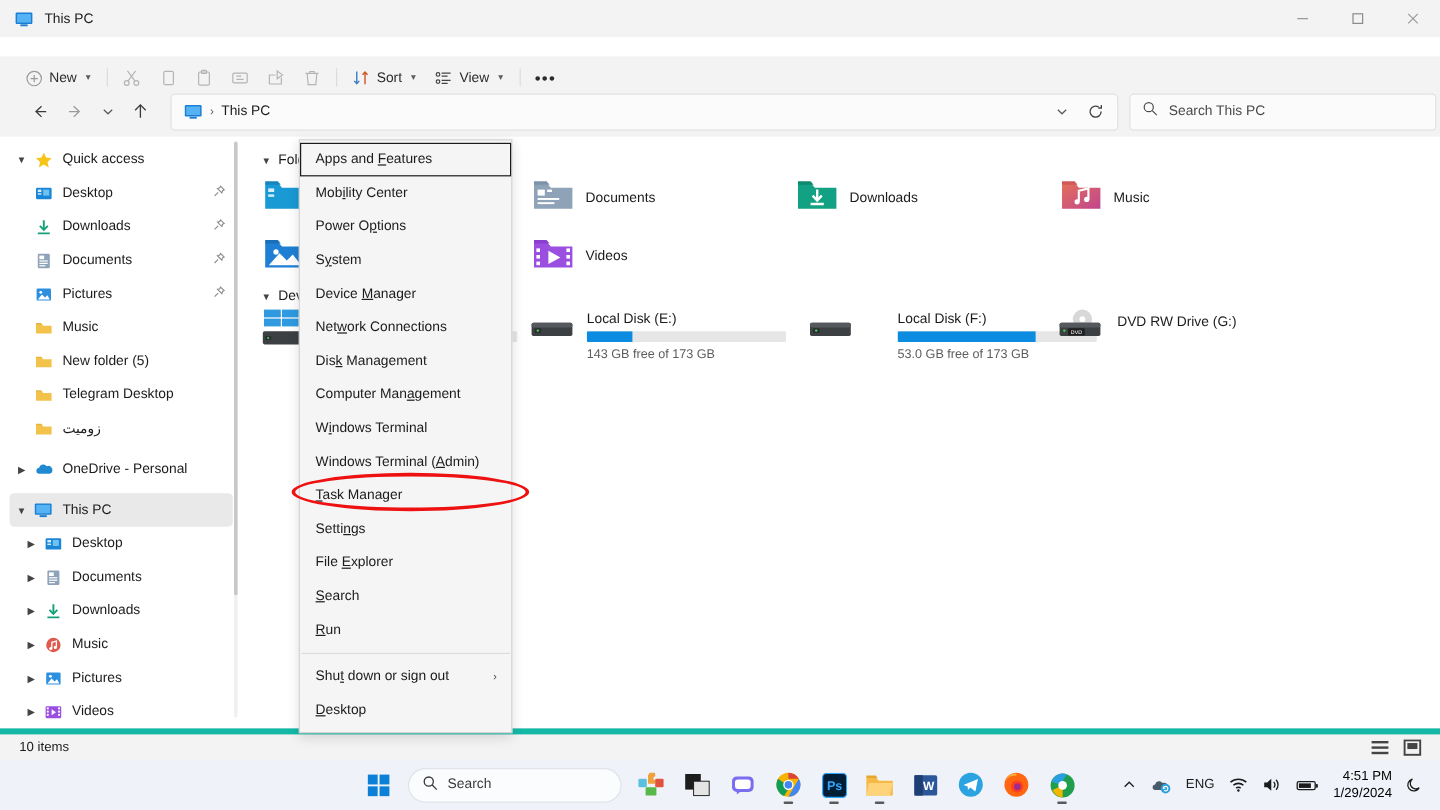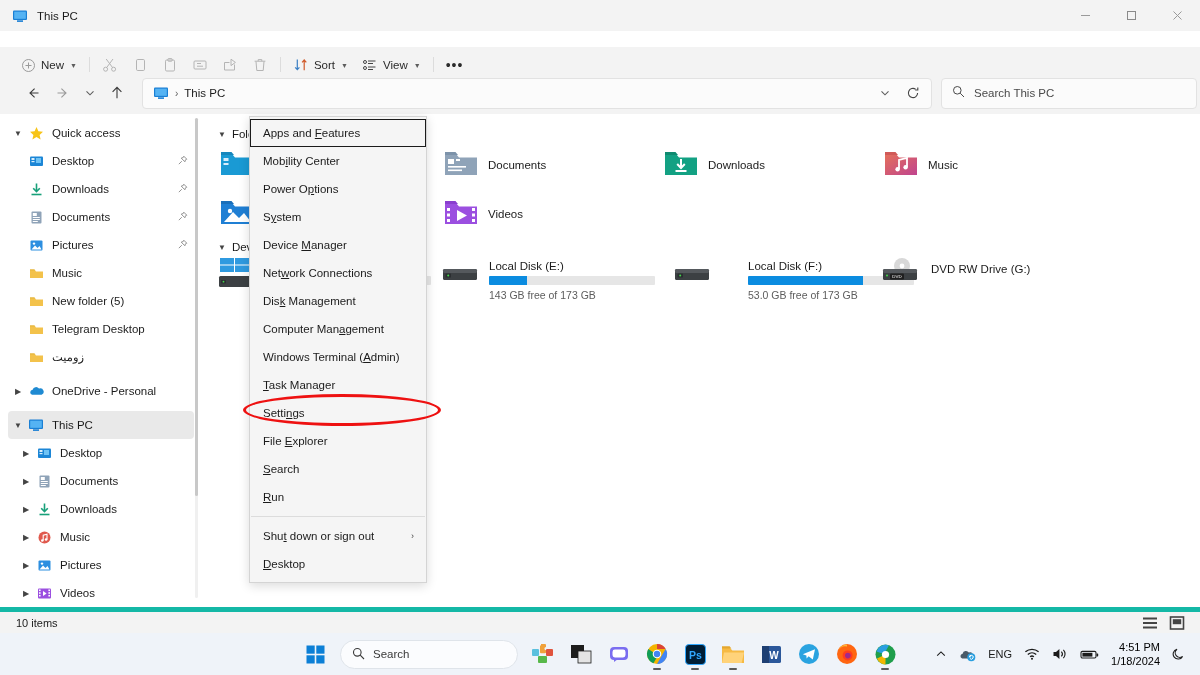--- a/index.html
+++ b/index.html
@@ -913,21 +913,21 @@
     </div>
     <div class="tray-item">
       <svg width="19" height="13" viewBox="0 0 19 13">
           <rect x="1" y="3.4" width="15" height="6.6" rx="1.4" fill="none" stroke="#1b1b1b" stroke-width="1.1"></rect>
           <rect x="2.4" y="4.8" width="10" height="3.8" fill="#1b1b1b"></rect>
           <rect x="16.6" y="5.4" width="1.6" height="3" rx="0.6" fill="#1b1b1b"></rect>
         </svg>
     </div>
     <div class="tray-clock">
       <div>4:51 PM</div>
-      <div>1/18/2024</div>
+      <div>1/29/2024</div>
     </div>
     <div class="tray-item">
       <svg width="14" height="14" viewBox="0 0 14 14">
           <path d="M10.6 9.4 A5 5 0 1 1 5 2.2 A4.2 4.2 0 0 0 10.6 9.4 Z" fill="none" stroke="#1b1b1b" stroke-width="1.1"></path>
         </svg>
     </div>
   </div>
 
   <div class="winx">
     <div class="winx-item focused">
@@ -948,20 +948,23 @@
     <div class="winx-item">
       <span>Net<u>w</u>ork Connections</span>
     </div>
     <div class="winx-item">
       <span>Dis<u>k</u> Management</span>
     </div>
     <div class="winx-item">
       <span>Computer Man<u>a</u>gement</span>
     </div>
     <div class="winx-item">
+      <span>W<u>i</u>ndows Terminal</span>
+    </div>
+    <div class="winx-item">
       <span>Windows Terminal (<u>A</u>dmin)</span>
     </div>
     <div class="winx-item">
       <span><u>T</u>ask Manager</span>
     </div>
     <div class="winx-item">
       <span>Setti<u>n</u>gs</span>
     </div>
     <div class="winx-item">
       <span>File <u>E</u>xplorer</span>

